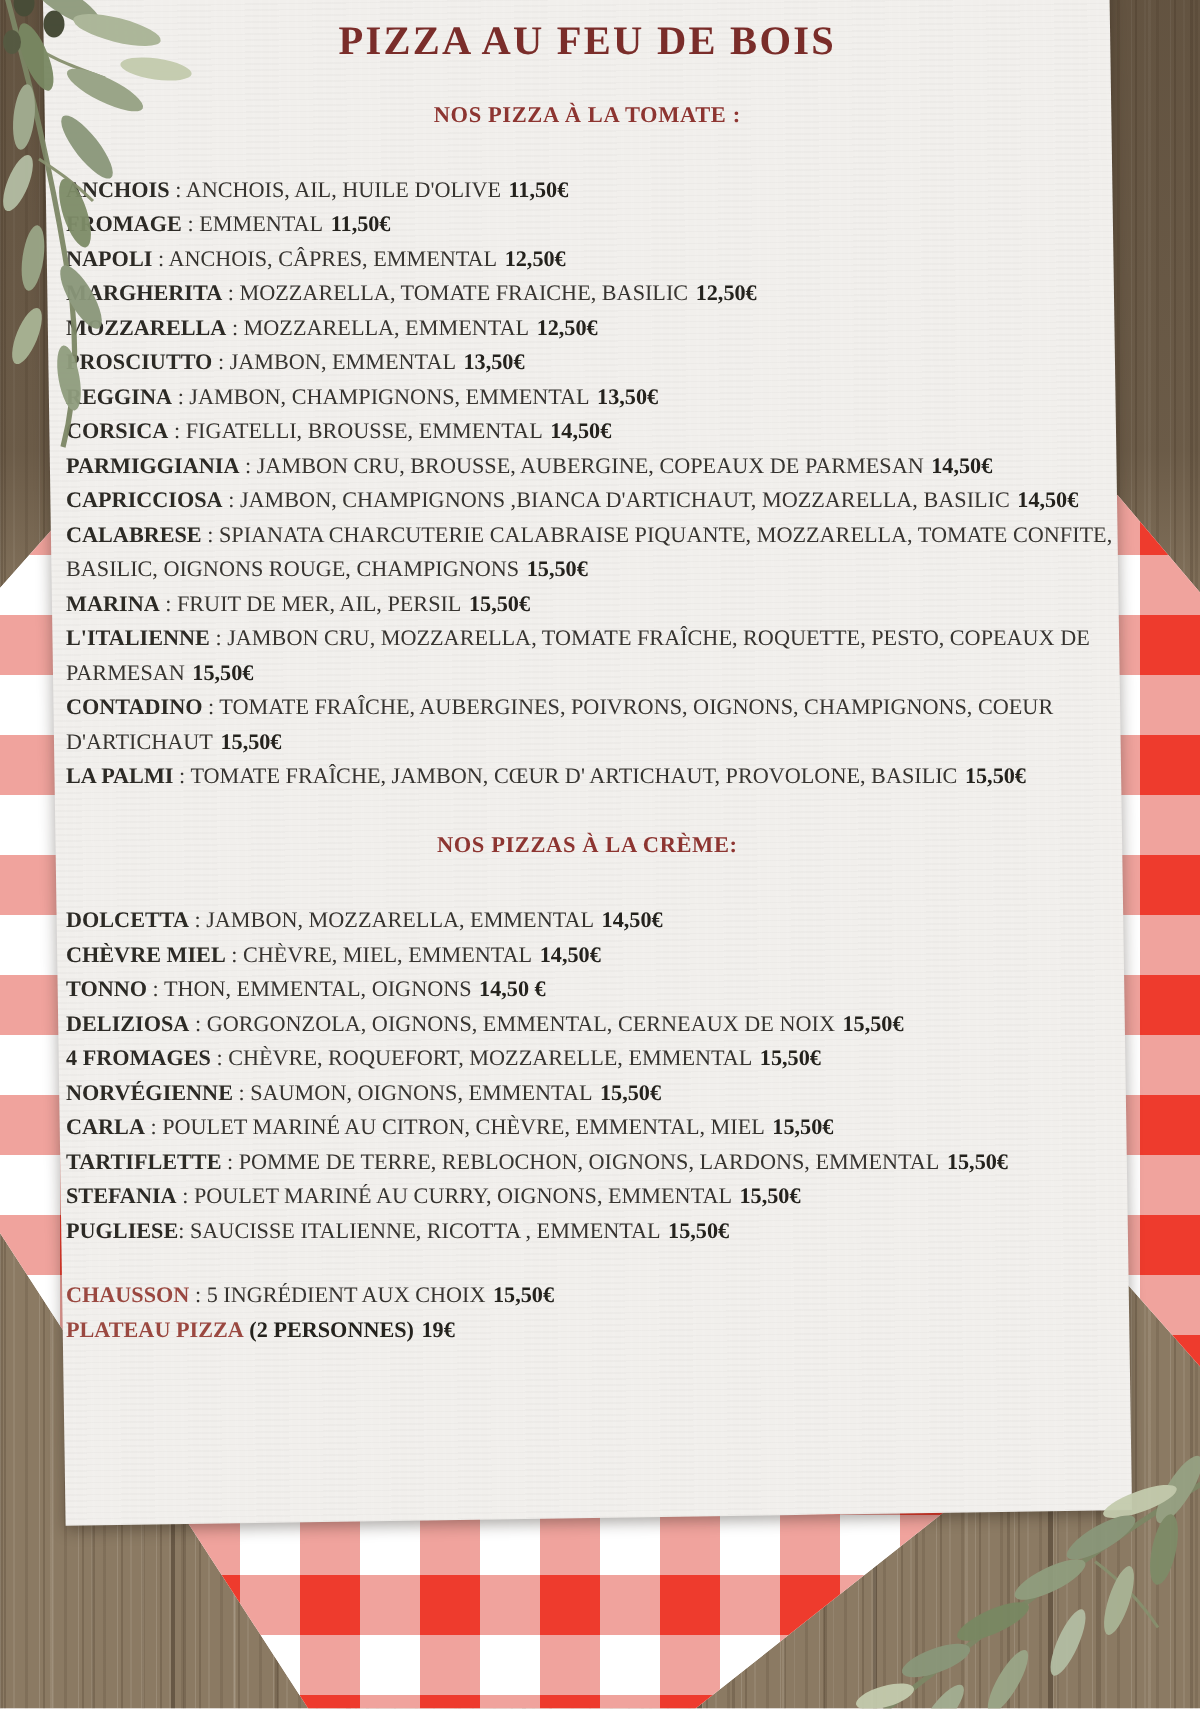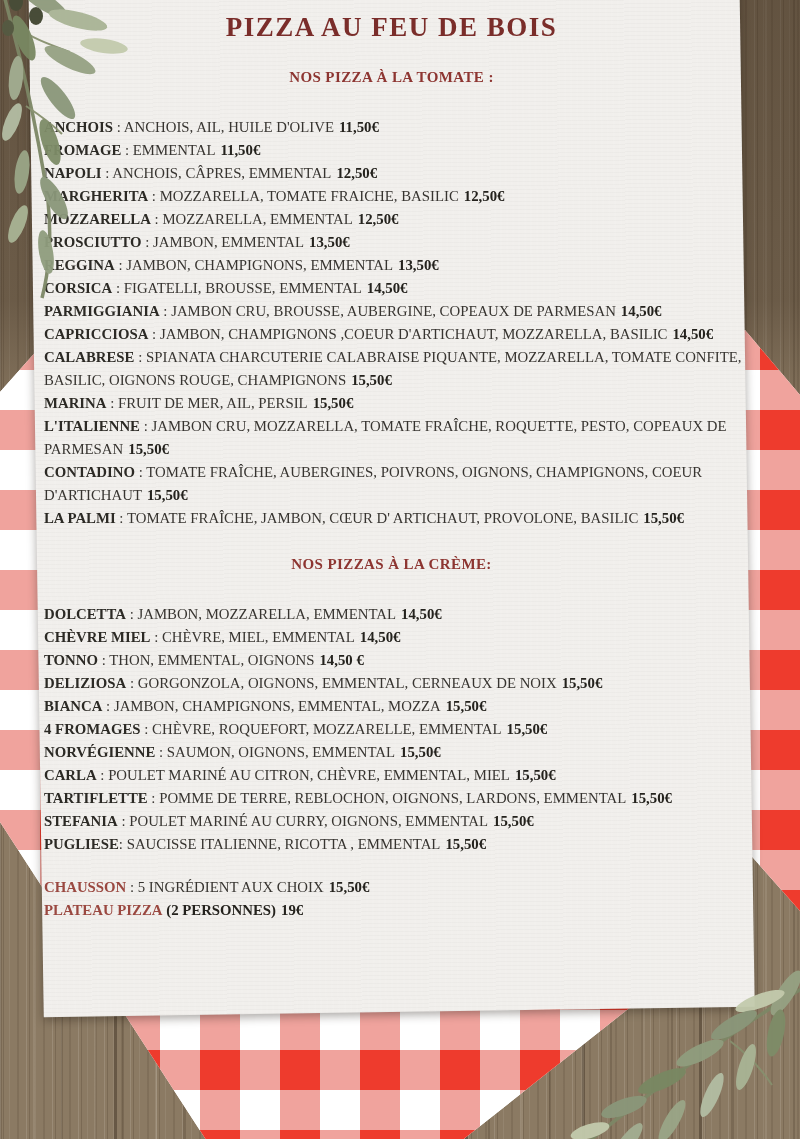--- a/index.html
+++ b/index.html
@@ -84,36 +84,35 @@
     <div class="items">
             <div class="item"><span class="item-name">ANCHOIS</span><span class="item-sep"> : </span><span class="item-desc">ANCHOIS, AIL, HUILE D'OLIVE</span><span class="item-price">11,50€</span></div>
             <div class="item"><span class="item-name">FROMAGE</span><span class="item-sep"> : </span><span class="item-desc">EMMENTAL</span><span class="item-price">11,50€</span></div>
             <div class="item"><span class="item-name">NAPOLI</span><span class="item-sep"> : </span><span class="item-desc">ANCHOIS, CÂPRES, EMMENTAL</span><span class="item-price">12,50€</span></div>
             <div class="item"><span class="item-name">MARGHERITA</span><span class="item-sep"> : </span><span class="item-desc">MOZZARELLA, TOMATE FRAICHE, BASILIC</span><span class="item-price">12,50€</span></div>
             <div class="item"><span class="item-name">MOZZARELLA</span><span class="item-sep"> : </span><span class="item-desc">MOZZARELLA, EMMENTAL</span><span class="item-price">12,50€</span></div>
             <div class="item"><span class="item-name">PROSCIUTTO</span><span class="item-sep"> : </span><span class="item-desc">JAMBON, EMMENTAL</span><span class="item-price">13,50€</span></div>
             <div class="item"><span class="item-name">REGGINA</span><span class="item-sep"> : </span><span class="item-desc">JAMBON, CHAMPIGNONS, EMMENTAL</span><span class="item-price">13,50€</span></div>
             <div class="item"><span class="item-name">CORSICA</span><span class="item-sep"> : </span><span class="item-desc">FIGATELLI, BROUSSE, EMMENTAL</span><span class="item-price">14,50€</span></div>
             <div class="item"><span class="item-name">PARMIGGIANIA</span><span class="item-sep"> : </span><span class="item-desc">JAMBON CRU, BROUSSE, AUBERGINE, COPEAUX DE PARMESAN</span><span class="item-price">14,50€</span></div>
-            <div class="item"><span class="item-name">CAPRICCIOSA</span><span class="item-sep"> : </span><span class="item-desc">JAMBON, CHAMPIGNONS ,COEUR D'ARTICHAUT, MOZZARELLA, BASILIC</span><span class="item-price">14,50€</span></div>
+            <div class="item"><span class="item-name">CAPRICCIOSA</span><span class="item-sep"> : </span><span class="item-desc">JAMBON, CHAMPIGNONS ,BIANCA D'ARTICHAUT, MOZZARELLA, BASILIC</span><span class="item-price">14,50€</span></div>
             <div class="item"><span class="item-name">CALABRESE</span><span class="item-sep"> : </span><span class="item-desc">SPIANATA CHARCUTERIE CALABRAISE PIQUANTE, MOZZARELLA, TOMATE CONFITE, BASILIC, OIGNONS ROUGE, CHAMPIGNONS</span><span class="item-price">15,50€</span></div>
             <div class="item"><span class="item-name">MARINA</span><span class="item-sep"> : </span><span class="item-desc">FRUIT DE MER, AIL, PERSIL</span><span class="item-price">15,50€</span></div>
             <div class="item"><span class="item-name">L'ITALIENNE</span><span class="item-sep"> : </span><span class="item-desc">JAMBON CRU, MOZZARELLA, TOMATE FRAÎCHE, ROQUETTE, PESTO, COPEAUX DE PARMESAN</span><span class="item-price">15,50€</span></div>
             <div class="item"><span class="item-name">CONTADINO</span><span class="item-sep"> : </span><span class="item-desc">TOMATE FRAÎCHE, AUBERGINES, POIVRONS, OIGNONS, CHAMPIGNONS, COEUR D'ARTICHAUT</span><span class="item-price">15,50€</span></div>
             <div class="item"><span class="item-name">LA PALMI</span><span class="item-sep"> : </span><span class="item-desc">TOMATE FRAÎCHE, JAMBON, CŒUR D' ARTICHAUT, PROVOLONE, BASILIC</span><span class="item-price">15,50€</span></div>
           </div>
   </section>
         <section class="menu-section">
     <h2 class="section-heading">NOS PIZZAS À LA CRÈME:</h2>
     <div class="items">
             <div class="item"><span class="item-name">DOLCETTA</span><span class="item-sep"> : </span><span class="item-desc">JAMBON, MOZZARELLA, EMMENTAL</span><span class="item-price">14,50€</span></div>
             <div class="item"><span class="item-name">CHÈVRE MIEL</span><span class="item-sep"> : </span><span class="item-desc">CHÈVRE, MIEL, EMMENTAL</span><span class="item-price">14,50€</span></div>
             <div class="item"><span class="item-name">TONNO</span><span class="item-sep"> : </span><span class="item-desc">THON, EMMENTAL, OIGNONS</span><span class="item-price">14,50 €</span></div>
             <div class="item"><span class="item-name">DELIZIOSA</span><span class="item-sep"> : </span><span class="item-desc">GORGONZOLA, OIGNONS, EMMENTAL, CERNEAUX DE NOIX</span><span class="item-price">15,50€</span></div>
-            <div class="item"><span class="item-name">BIANCA</span><span class="item-sep"> : </span><span class="item-desc">JAMBON, CHAMPIGNONS, EMMENTAL, MOZZA</span><span class="item-price">15,50€</span></div>
             <div class="item"><span class="item-name">4 FROMAGES</span><span class="item-sep"> : </span><span class="item-desc">CHÈVRE, ROQUEFORT, MOZZARELLE, EMMENTAL</span><span class="item-price">15,50€</span></div>
             <div class="item"><span class="item-name">NORVÉGIENNE</span><span class="item-sep"> : </span><span class="item-desc">SAUMON, OIGNONS, EMMENTAL</span><span class="item-price">15,50€</span></div>
             <div class="item"><span class="item-name">CARLA</span><span class="item-sep"> : </span><span class="item-desc">POULET MARINÉ AU CITRON, CHÈVRE, EMMENTAL, MIEL</span><span class="item-price">15,50€</span></div>
             <div class="item"><span class="item-name">TARTIFLETTE</span><span class="item-sep"> : </span><span class="item-desc">POMME DE TERRE, REBLOCHON, OIGNONS, LARDONS, EMMENTAL</span><span class="item-price">15,50€</span></div>
             <div class="item"><span class="item-name">STEFANIA</span><span class="item-sep"> : </span><span class="item-desc">POULET MARINÉ AU CURRY, OIGNONS, EMMENTAL</span><span class="item-price">15,50€</span></div>
             <div class="item"><span class="item-name">PUGLIESE</span><span class="item-sep">: </span><span class="item-desc">SAUCISSE ITALIENNE, RICOTTA , EMMENTAL</span><span class="item-price">15,50€</span></div>
           </div>
   </section>
         <section class="menu-section no-heading">
 

